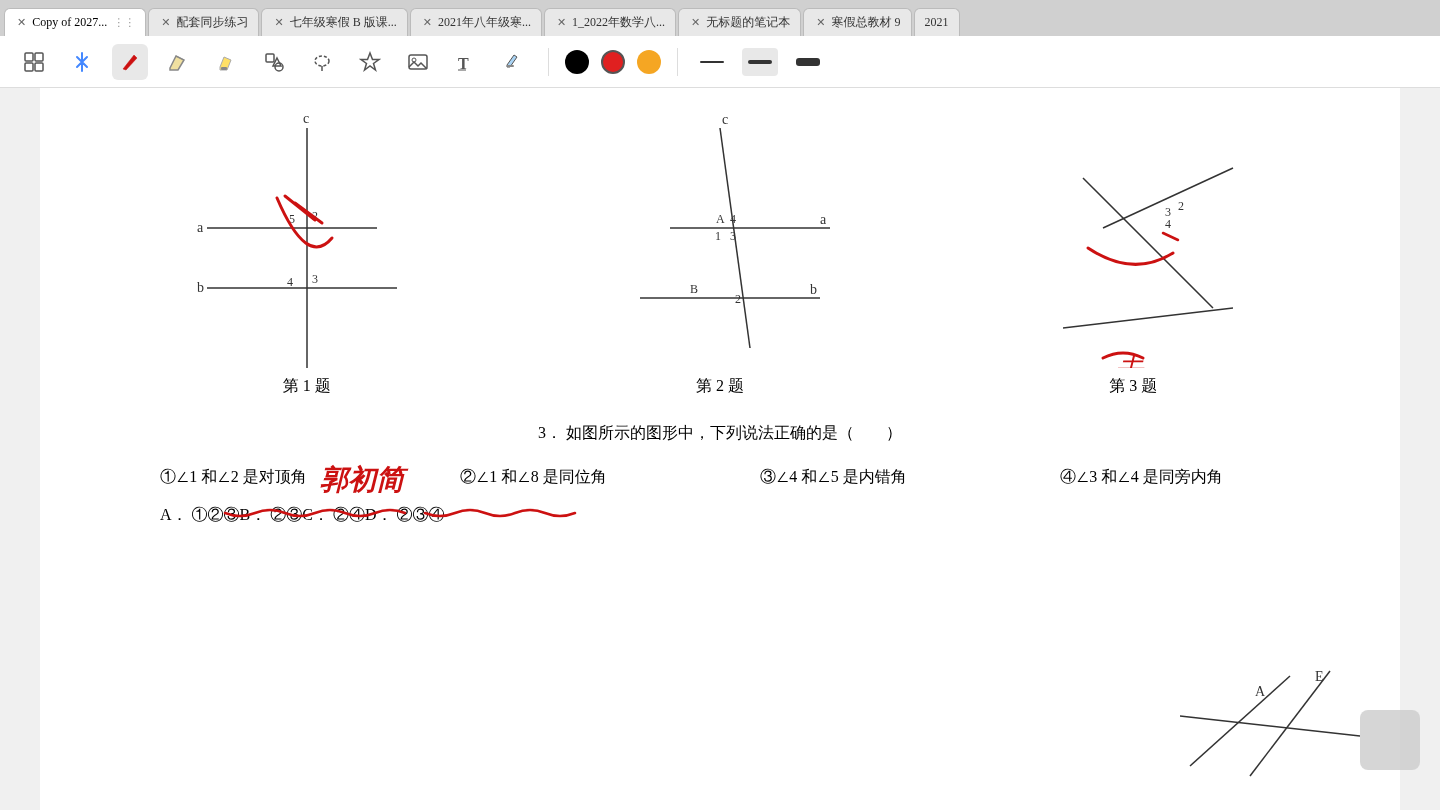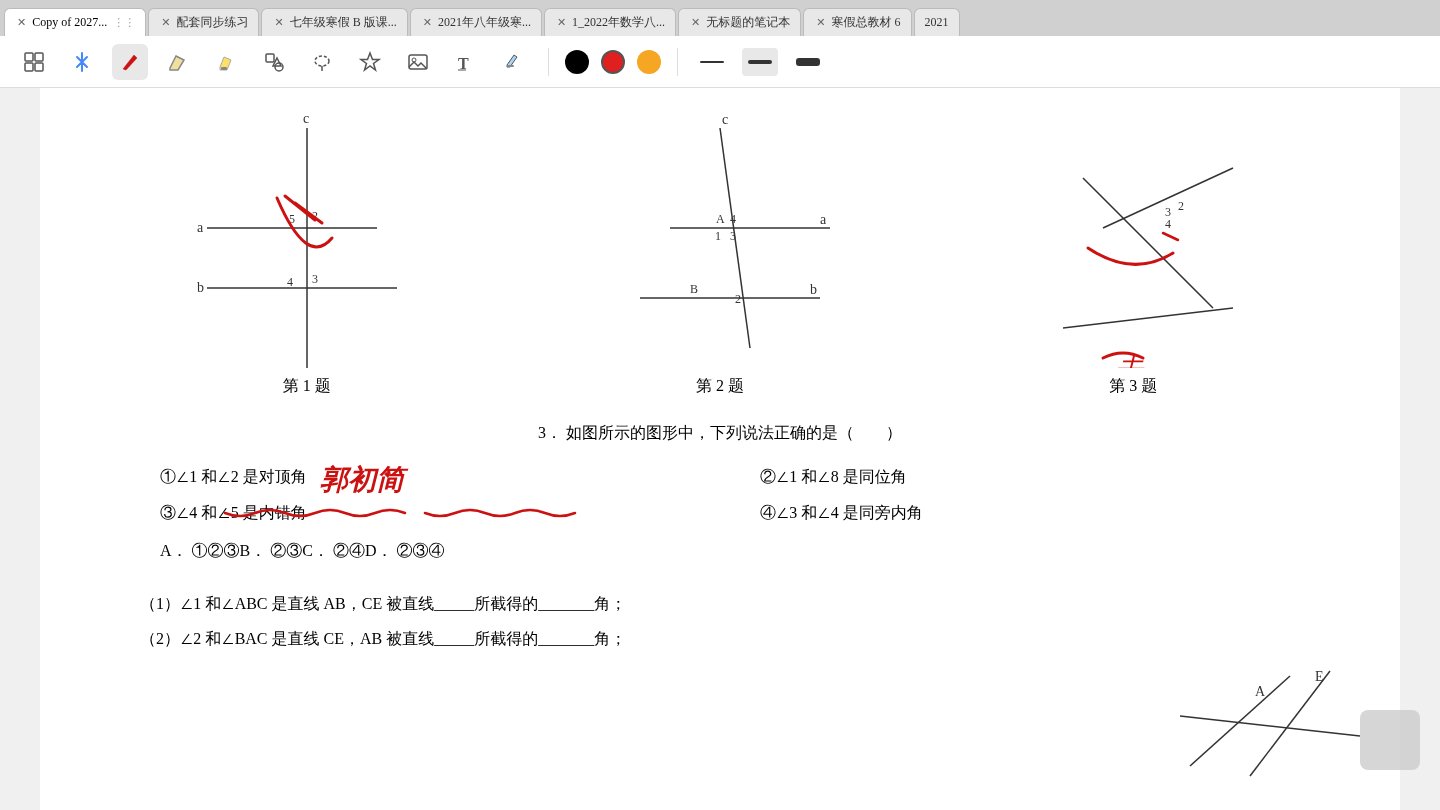--- a/index.html
+++ b/index.html
@@ -132,21 +132,21 @@
     
     
     .question {
       font-size: 16px;
       line-height: 2;
       margin-bottom: 12px;
       text-align: center;
     }
     .options-grid {
       display: grid;
-      grid-template-columns: 1fr 1fr;
+      grid-template-columns: 1fr 1fr 1fr 1fr;
       gap: 4px 20px;
       margin-left: 60px;
       margin-bottom: 12px;
       font-size: 16px;
       line-height: 2;
     }
     .answers-row {
       display: flex;
       margin-left: 60px;
       font-size: 16px;
@@ -177,21 +177,21 @@
   <div class="tab">
     <span class="tab-close">✕</span>
     <span>1_2022年数学八...</span>
   </div>
   <div class="tab">
     <span class="tab-close">✕</span>
     <span>无标题的笔记本</span>
   </div>
   <div class="tab">
     <span class="tab-close">✕</span>
-    <span>寒假总教材 6</span>
+    <span>寒假总教材 9</span>
   </div>
   <div class="tab">
     <span>2021</span>
   </div>
 </div>
 
 <div class="toolbar">
 
   <button class="tool-btn" title="Select">
     <svg width="22" height="22" viewBox="0 0 22 22" fill="none">
@@ -399,24 +399,20 @@
     <div>
       <span>C．</span>
       <span>②④</span>
     </div>
     <div>
       <span>D．</span>
       <span>②③④</span>
     </div>
   </div>
 
-  <div style="margin-left:40px;font-size:16px;line-height:2.2;">
-    <div>（1）∠1 和∠ABC 是直线 AB，CE 被直线_____所截得的_______角；</div>
-    <div>（2）∠2 和∠BAC 是直线 CE，AB 被直线_____所截得的_______角；</div>
-  </div>
 
   <div style="position:absolute;right:30px;bottom:20px;">
     <svg width="200" height="120" viewBox="0 0 200 120">
 
       <line x1="20" y1="100" x2="120" y2="10" stroke="#333" stroke-width="1.5"></line>
       <line x1="80" y1="110" x2="160" y2="5" stroke="#333" stroke-width="1.5"></line>
       <line x1="10" y1="50" x2="190" y2="70" stroke="#333" stroke-width="1.5"></line>
       <text x="85" y="30" font-size="14" font-family="serif" fill="#333">A</text>
       <text x="145" y="15" font-size="14" font-family="serif" fill="#333">E</text>
     </svg>

